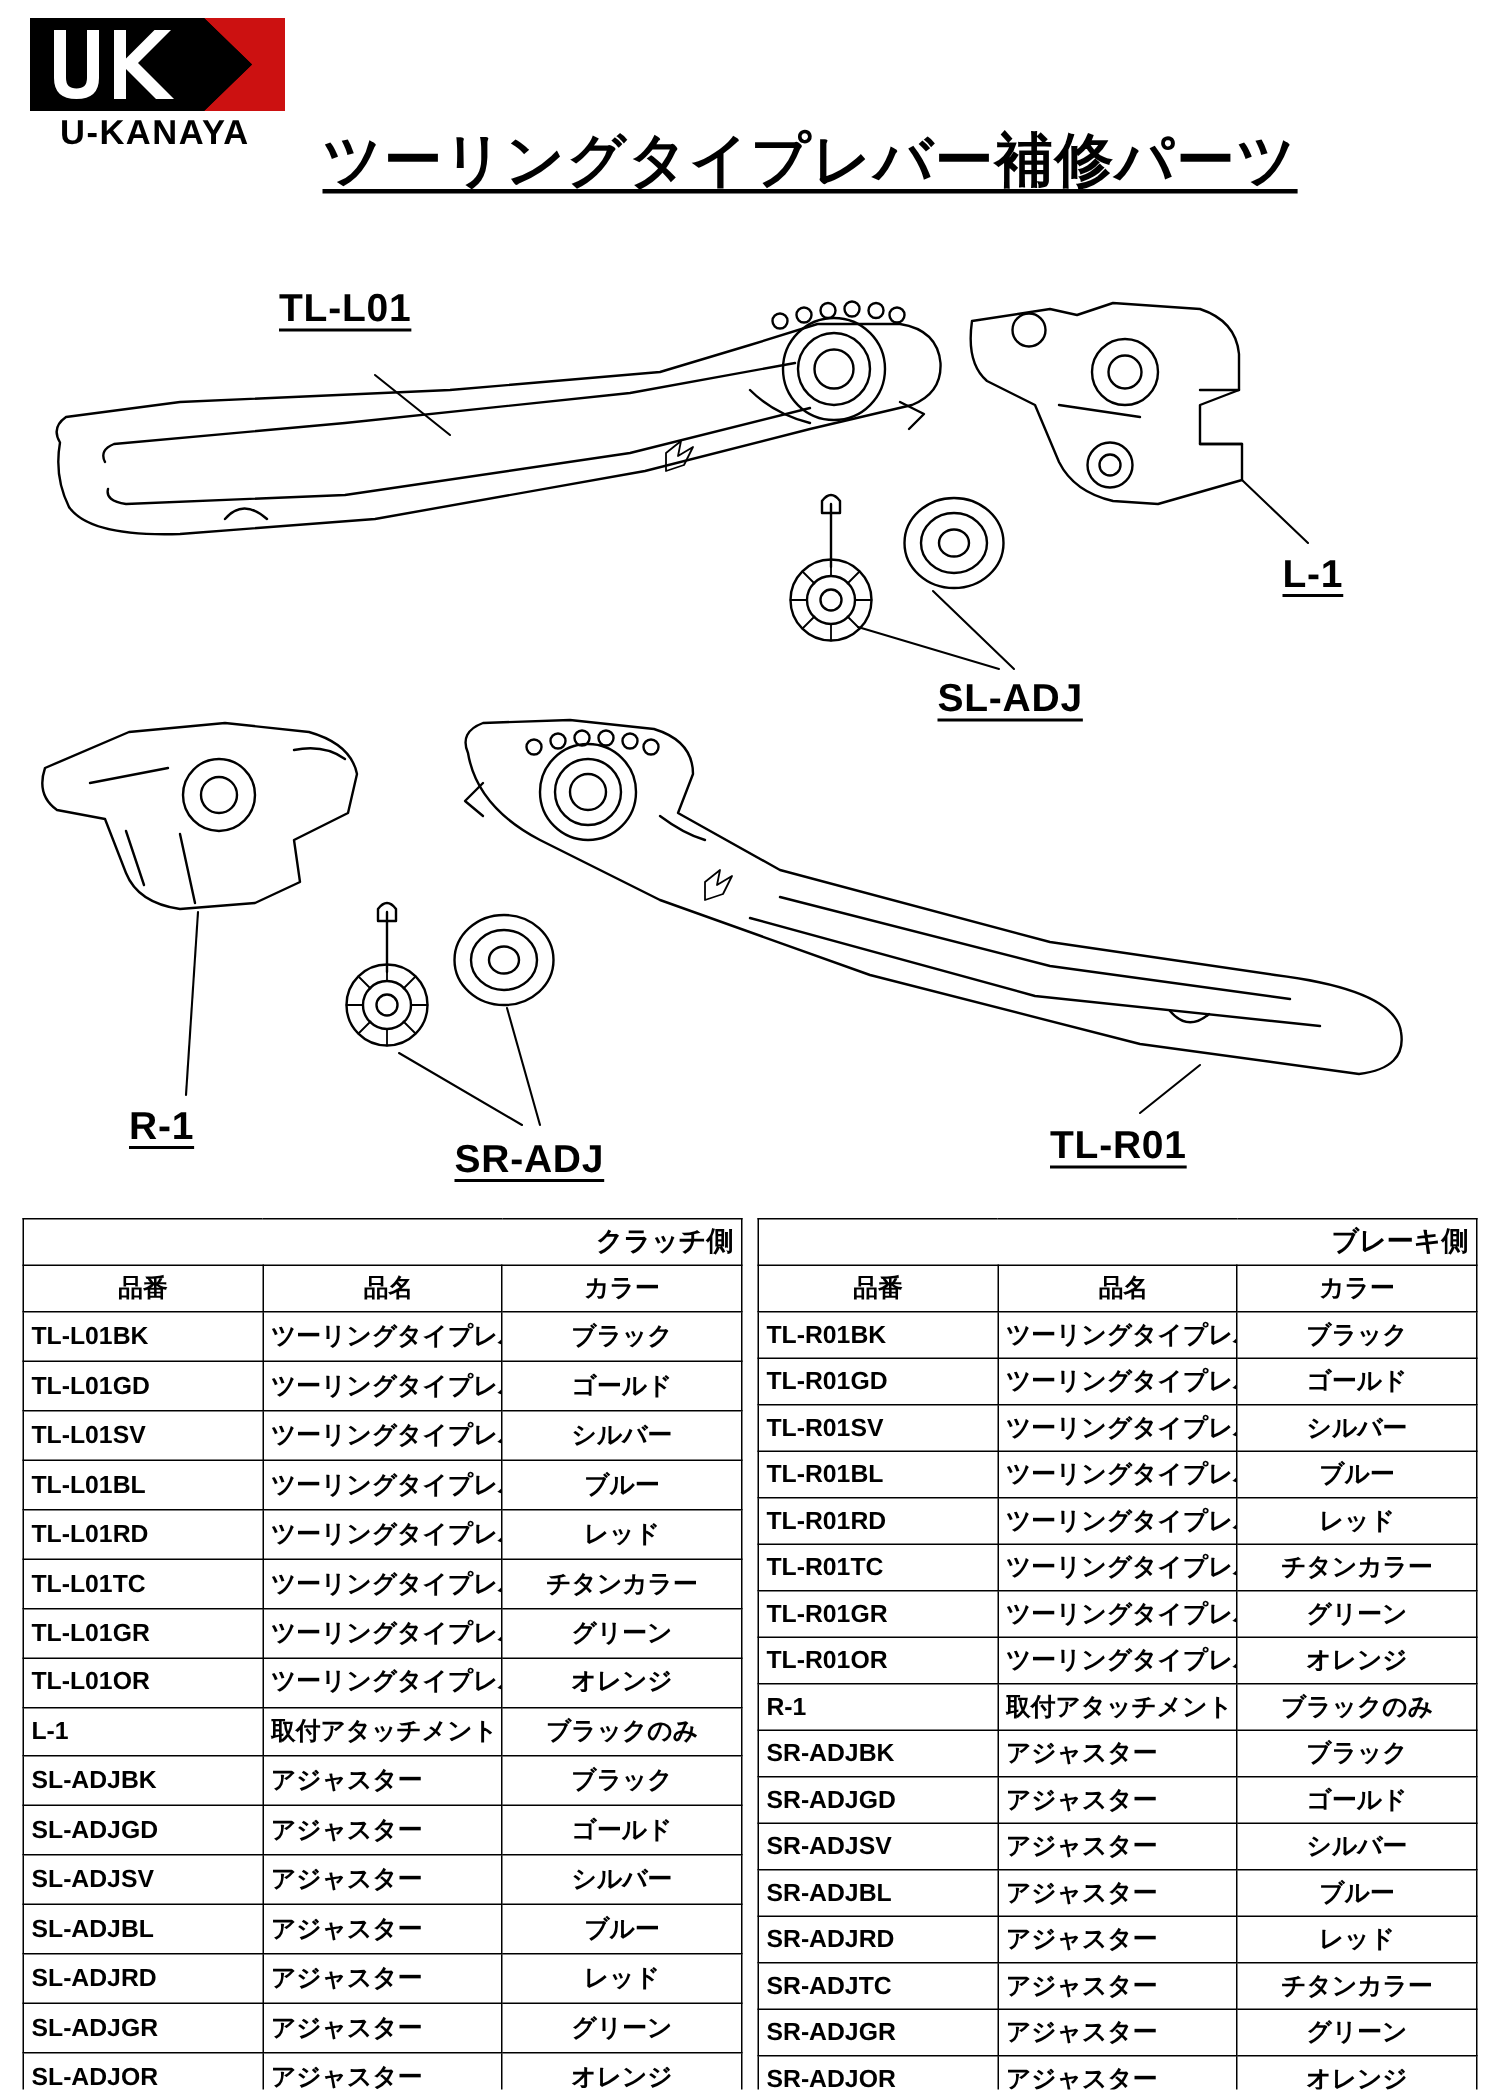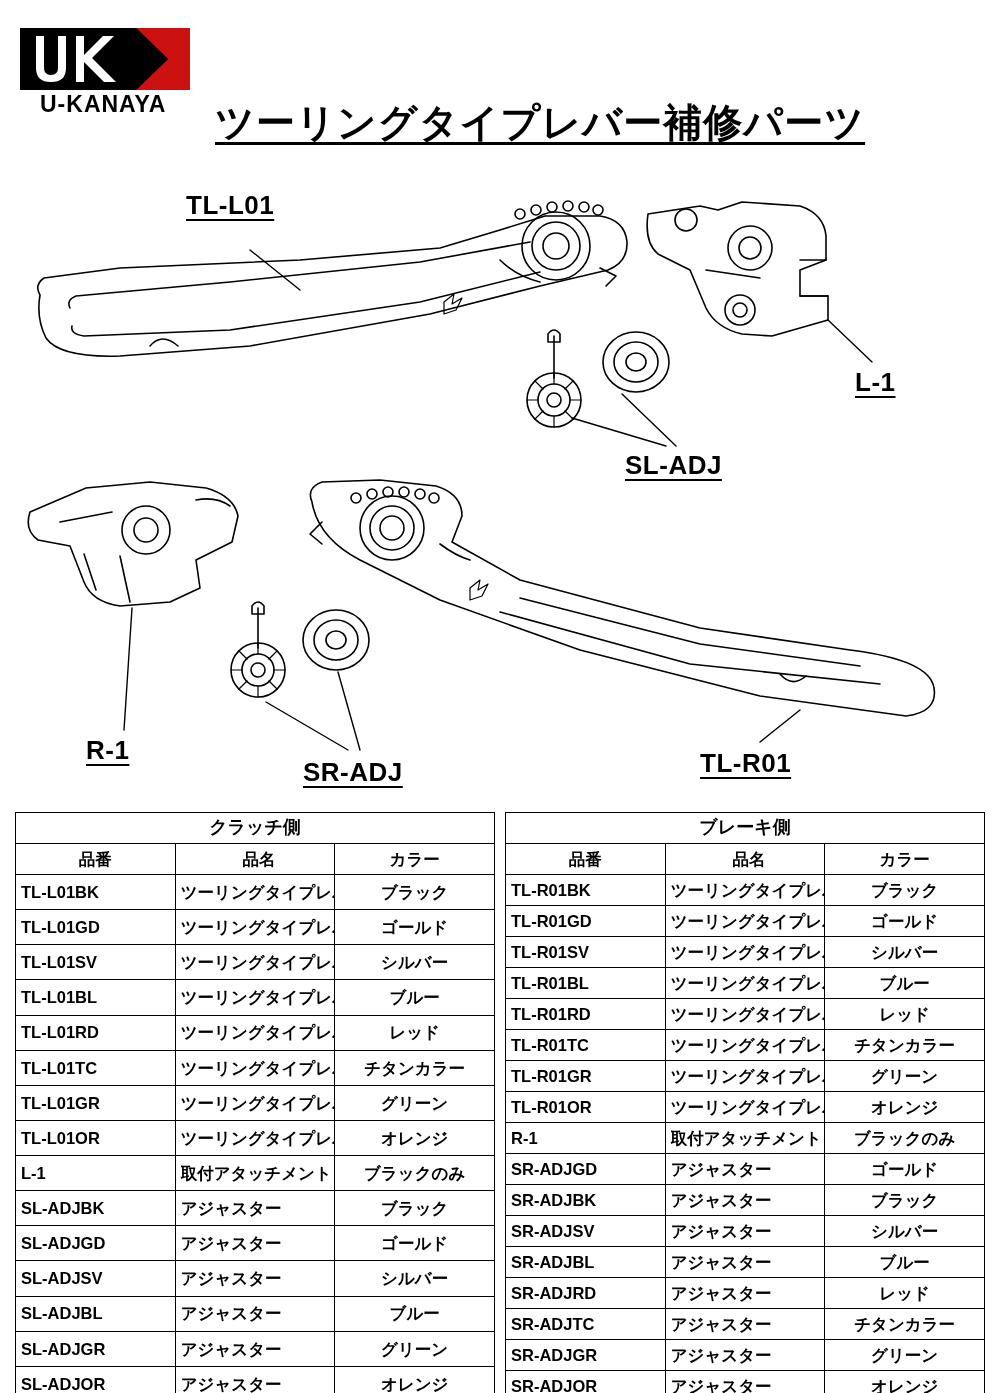--- a/index.html
+++ b/index.html
@@ -13,21 +13,21 @@
   .page {
     position: relative;
     width: 1000px;
     height: 1393px;
     overflow: hidden;
   }
 
   
   .header {
     position: absolute;
-    left: 0; top: 16px;
+    left: 0; top: 0;
     width: 1000px; height: 150px;
   }
   .logo-block {
     position: absolute;
     left: 18px; top: 10px;
     width: 300px; height: 100px;
   }
   .logo-svg { display: block; }
   .header-title {
     position: absolute;
@@ -80,21 +80,21 @@
   table th, table td {
     border: 1.6px solid #000;
     padding: 2px 5px;
     height: 31px;
     line-height: 1.1;
     font-weight: 700;
     white-space: nowrap;
     overflow: hidden;
   }
   .tbl-title {
-    text-align: center;
+    text-align: right;
     font-size: 18px;
   }
   .col-head {
     text-align: center;
   }
   td.c-code  { text-align: left;  width: 135px; }
   td.c-name  { text-align: left;  width: 220px; }
   td.c-color { text-align: center;  width: 125px; }
   th.h-code  { width: 135px; }
   th.h-name  { width: 220px; padding-left: 13px; }
@@ -327,20 +327,25 @@
             <td class="c-code">SL-ADJSV</td>
             <td class="c-name">アジャスター</td>
             <td class="c-color">シルバー</td>
           </tr>
         <tr>
             <td class="c-code">SL-ADJBL</td>
             <td class="c-name">アジャスター</td>
             <td class="c-color">ブルー</td>
           </tr>
         <tr>
+            <td class="c-code">SL-ADJRD</td>
+            <td class="c-name">アジャスター</td>
+            <td class="c-color">レッド</td>
+          </tr>
+        <tr>
             <td class="c-code">SL-ADJGR</td>
             <td class="c-name">アジャスター</td>
             <td class="c-color">グリーン</td>
           </tr>
         <tr>
             <td class="c-code">SL-ADJOR</td>
             <td class="c-name">アジャスター</td>
             <td class="c-color">オレンジ</td>
           </tr>
       </tbody>
@@ -397,28 +402,28 @@
             <td class="c-code">TL-R01OR</td>
             <td class="c-name">ツーリングタイプレバー</td>
             <td class="c-color">オレンジ</td>
           </tr>
         <tr>
             <td class="c-code">R-1</td>
             <td class="c-name">取付アタッチメント</td>
             <td class="c-color">ブラックのみ</td>
           </tr>
         <tr>
+            <td class="c-code">SR-ADJBK</td>
+            <td class="c-name">アジャスター</td>
+            <td class="c-color">ブラック</td>
+          </tr>
+        <tr>
             <td class="c-code">SR-ADJGD</td>
             <td class="c-name">アジャスター</td>
             <td class="c-color">ゴールド</td>
-          </tr>
-        <tr>
-            <td class="c-code">SR-ADJBK</td>
-            <td class="c-name">アジャスター</td>
-            <td class="c-color">ブラック</td>
           </tr>
         <tr>
             <td class="c-code">SR-ADJSV</td>
             <td class="c-name">アジャスター</td>
             <td class="c-color">シルバー</td>
           </tr>
         <tr>
             <td class="c-code">SR-ADJBL</td>
             <td class="c-name">アジャスター</td>
             <td class="c-color">ブルー</td>

